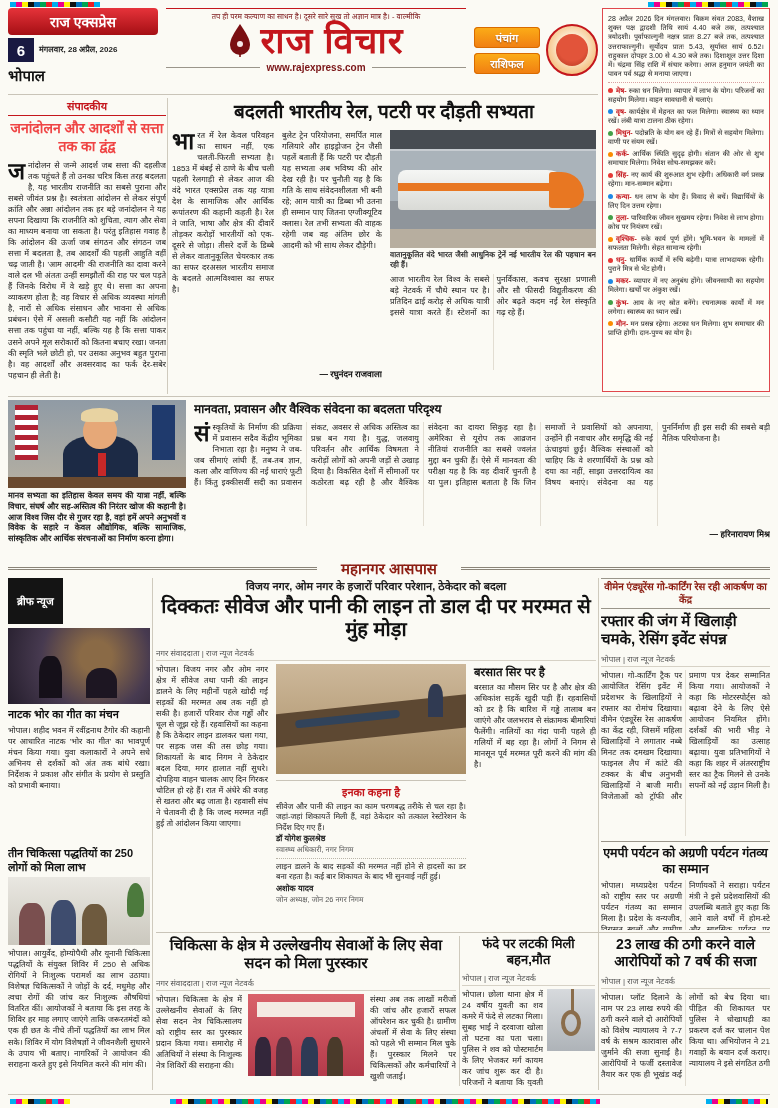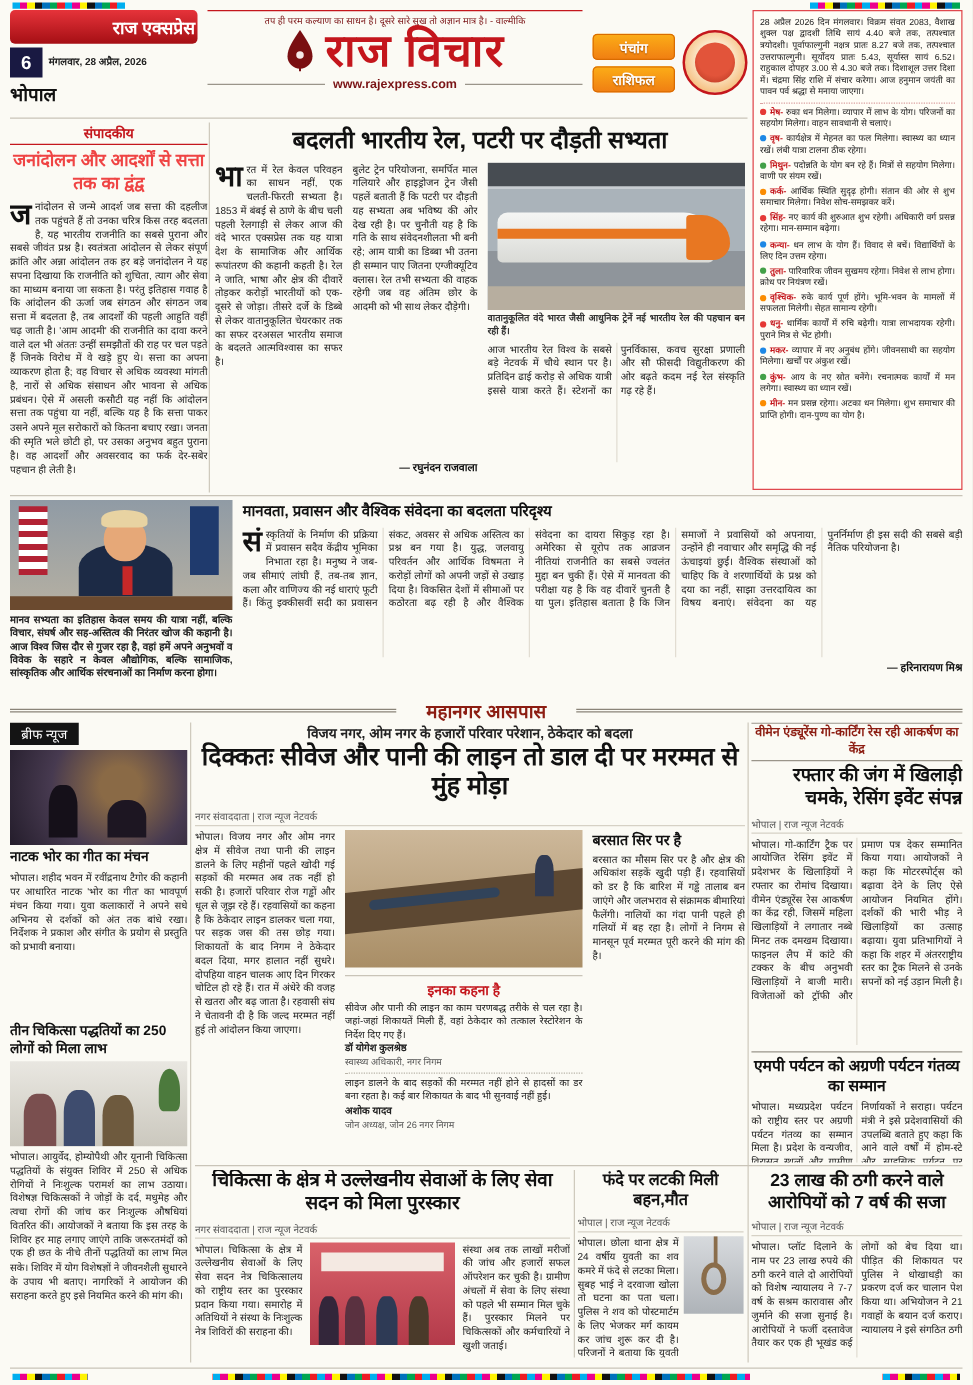--- a/index.html
+++ b/index.html
@@ -6,21 +6,21 @@
   body{background:#d8d5cd;font-family:"Liberation Sans","DejaVu Sans",sans-serif}
   .page{position:relative;width:778px;height:1108px;margin:0 auto;background:#fbfaf4;color:#1a1a1a;overflow:hidden}
   .abs{position:absolute}
   .regstrip{height:5px;background:repeating-linear-gradient(90deg,#00aeef 0 6px,#ec008c 6px 12px,#fff200 12px 18px,#111 18px 24px,#0072bc 24px 30px,#00a651 30px 36px,#ed1c24 36px 42px)}
   .hl{position:absolute;height:1px;background:#c9c4b8}
   .vl{position:absolute;width:1px;background:#cfcabd}
 
   
   .header{left:8px;top:8px;width:590px;height:84px;display:flex;gap:8px}
   .brand-col{width:150px;display:flex;flex-direction:column;gap:3px}
-  .brand-box{background:linear-gradient(#e6333a,#a50f14);color:#fff;font-weight:700;font-size:14px;text-align:right;border-radius:4px;padding:4px 2px}
+  .brand-box{background:linear-gradient(#e6333a,#a50f14);color:#fff;font-weight:700;font-size:14px;text-align:center;border-radius:4px;padding:4px 2px}
   .numrow{display:flex;gap:5px;align-items:center}
   .pageno{width:26px;height:24px;background:#191942;color:#fff;font-size:15px;font-weight:700;display:flex;align-items:center;justify-content:center}
   .dateline{font-size:8px;font-weight:700;color:#222;line-height:1.2}
   .cityname{font-size:15px;font-weight:700;color:#111}
   .masthead{flex:1;display:flex;flex-direction:column;align-items:center}
   .tagline{width:100%;font-size:7.5px;color:#7a1416;text-align:center;border-top:1px solid #c4161c;padding-top:2px}
   .mh-row{display:flex;align-items:center;gap:8px;margin-top:1px}
   .mh-title{font-size:36px;line-height:1.05;font-weight:700;color:#c4161c;letter-spacing:1px}
   .website{width:100%;display:flex;align-items:center;gap:6px;margin-top:2px}
   .website b{font-size:10px;color:#7a1416}
@@ -82,21 +82,21 @@
   .hum-head{font-size:12px;font-weight:700;color:#111;margin-bottom:5px}
   .hum-body{height:104px}
 
   
   .band{left:8px;top:558px;width:762px;display:flex;align-items:center;gap:24px}
   .band-line{flex:1;border-top:3px double #8a8478}
   .band-title{color:#8c1d12;font-weight:700;font-size:15px;white-space:nowrap}
 
   
   .brief{left:8px;top:578px;width:142px;height:512px;overflow:hidden}
-  .brief-tag{display:inline-block;background:#141414;color:#fff;font-weight:400;font-size:10.5px;padding:2px 9px;margin-bottom:4px}
+  .brief-tag{display:inline-block;background:#141414;color:#fff;font-weight:700;font-size:10.5px;padding:16px 9px;margin-bottom:4px}
   .brief h3{font-size:11px;line-height:1.25;font-weight:700;margin:4px 0 3px;color:#111}
   .theater{width:142px;height:76px;background:radial-gradient(circle at 62% 38%,#8a6a46 0 16%,#473a50 55%,#241d2b)}
   .theater .fig1{position:absolute;left:22%;bottom:8%;width:16%;height:55%;background:#151019;border-radius:40% 40% 0 0}
   .theater .fig2{position:absolute;left:55%;bottom:8%;width:22%;height:40%;background:#1d1622;border-radius:45% 45% 0 0}
   .clinic{width:142px;height:68px;background:linear-gradient(#e9e7e1,#cbc8be)}
   .clinic .pl{position:absolute;right:4%;top:8%;width:12%;height:50%;background:#4c7a3d;border-radius:50% 50% 20% 20%}
   .clinic .g1{position:absolute;left:8%;bottom:0;width:18%;height:62%;background:#7a4f4f;border-radius:40% 40% 0 0}
   .clinic .g2{position:absolute;left:30%;bottom:0;width:18%;height:66%;background:#3e4c6e;border-radius:40% 40% 0 0}
   .clinic .g3{position:absolute;left:52%;bottom:0;width:18%;height:60%;background:#6e5a3e;border-radius:40% 40% 0 0}
 
@@ -112,21 +112,21 @@
   .road .fig{position:absolute;right:12%;top:18%;width:8%;height:30%;background:#303a52;border-radius:40% 40% 0 0}
   .inka-head{color:#c4161c;font-weight:700;font-size:11px;text-align:center;margin:6px 0 3px;border-top:1px solid #c9c4b8;padding-top:3px}
   .quote{font-size:7.8px;line-height:1.34;text-align:justify;color:#222;border-bottom:1px dotted #b9b4a8;padding-bottom:3px;margin-bottom:3px}
   .q-name{font-weight:700;font-size:8px;display:block;margin-top:1px}
   .q-role{font-size:7.4px;color:#555;display:block}
   .sub-head{font-size:11.5px;font-weight:700;color:#111;margin-bottom:3px}
 
   
   .racing{left:601px;top:578px;width:169px;height:352px;overflow:hidden}
   .kicker2{color:#8c1d12;font-weight:700;font-size:10px;line-height:1.25;text-align:center;border-top:1px solid #9a958a;border-bottom:1px solid #9a958a;padding:2px 0;margin-bottom:3px}
-  .race-head{font-size:15px;line-height:1.2;font-weight:700;text-align:right;color:#111;margin-bottom:3px}
+  .race-head{font-size:15px;line-height:1.2;font-weight:700;text-align:left;color:#111;margin-bottom:3px}
   .tour-head{font-size:12.5px;line-height:1.25;font-weight:700;text-align:center;color:#111;border-top:1px solid #9a958a;padding-top:4px;margin:5px 0 3px}
 
   
   .award{left:156px;top:936px;width:300px;height:150px;overflow:hidden}
   .award-head{font-size:15px;line-height:1.2;font-weight:700;text-align:center;color:#111;margin-bottom:3px}
   .award-grid{display:flex;gap:6px}
   .award-grid .tcol{width:86px}
   .stage{width:116px;height:82px;flex:none;background:linear-gradient(#d9626a,#b33a4a)}
   .stage .banner{position:absolute;top:10%;left:8%;right:8%;height:18%;background:#f4e9e2}
   .stage .pp1,.stage .pp2,.stage .pp3,.stage .pp4{position:absolute;bottom:0;width:14%;height:48%;border-radius:40% 40% 0 0;background:#33263a}

